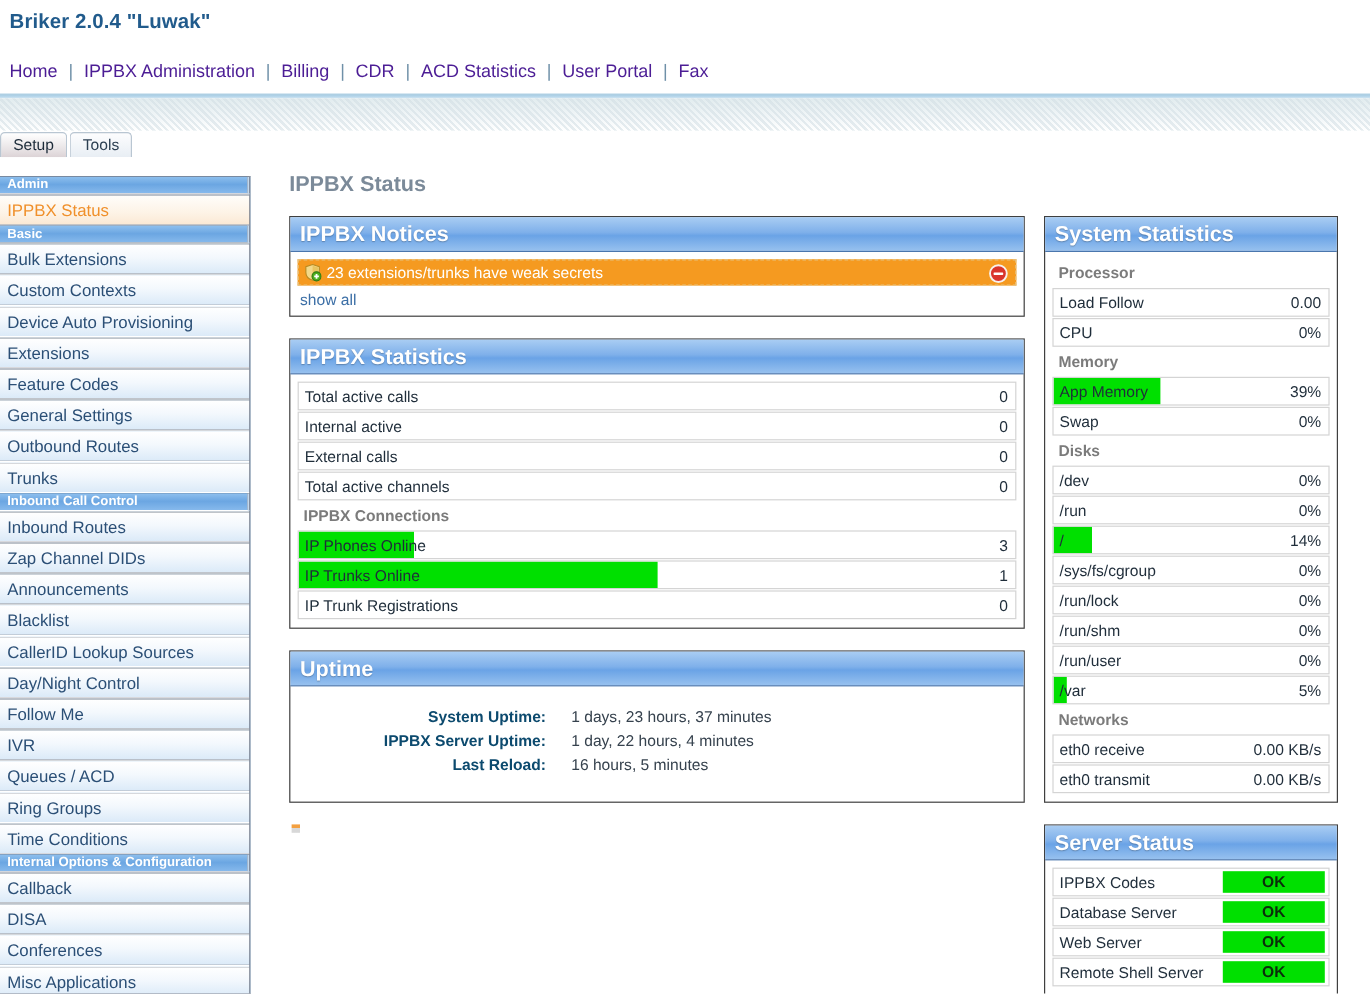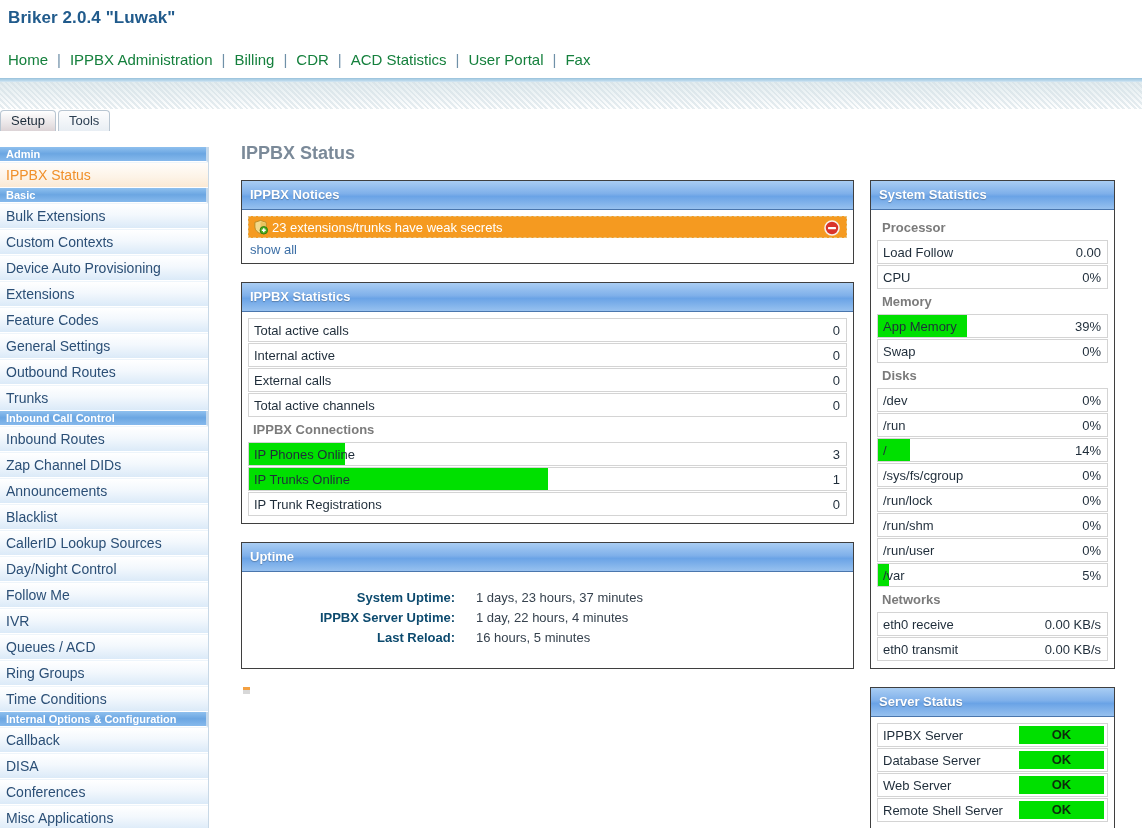--- a/index.html
+++ b/index.html
@@ -19,21 +19,21 @@
   #brand-title {
     font-size: 17px; font-weight: bold; color: #215b8c;
     letter-spacing: .1px;
   }
   #navbar {
     height: 38px; padding-left: 8px;
     display: flex; align-items: center;
     font-size: 15px;
   }
   #navbar a {
-    color: #15803d; text-decoration: none; white-space: nowrap;
+    color: #4c1d95; text-decoration: none; white-space: nowrap;
   }
   #navbar .sep { color: #6f90a8; padding: 0 9px; }
 
   #blue-rule {
     height: 4px;
     background: linear-gradient(to bottom,#a8cde4 0%, #bcd9ec 60%, #d7e9f4 100%);
     border-top: 1px solid #9fc6de;
   }
   #texture-band {
     height: 27px;
@@ -115,21 +115,21 @@
 
   
   .panel {
     border: 1px solid #3f3f3f;
     background: #ffffff;
     margin-bottom: 18px;
   }
   .panel-head {
     height: 29px; line-height: 28px;
     padding-left: 8px;
-    font-size: 13px; font-weight: bold; color: #ffffff;
+    font-size: 18px; font-weight: bold; color: #ffffff;
     text-shadow: 0 1px 1px rgba(0,0,0,.25);
     background: linear-gradient(to bottom,#a9cdf3 0%, #7fb0ea 45%, #6aa3e6 55%, #97c1ef 100%);
     border-bottom: 1px solid #4a76ad;
   }
   .panel-body { padding: 6px; }
 
   
   .notice-row {
     position: relative;
     height: 22px;
@@ -413,21 +413,21 @@
                 <span class="stat-label">eth0 transmit</span>
                 <span class="stat-value">0.00 KB/s</span>
               </div>
             </div>
         </div>
 
         <div class="panel">
           <div class="panel-head">Server Status</div>
           <div class="panel-body" id="srv-body">
               <div class="srv-row">
-                <span class="srv-label">IPPBX Server</span>
+                <span class="srv-label">IPPBX Codes</span>
                 <span class="srv-badge">OK</span>
               </div>
               <div class="srv-row">
                 <span class="srv-label">Database Server</span>
                 <span class="srv-badge">OK</span>
               </div>
               <div class="srv-row">
                 <span class="srv-label">Web Server</span>
                 <span class="srv-badge">OK</span>
               </div>

